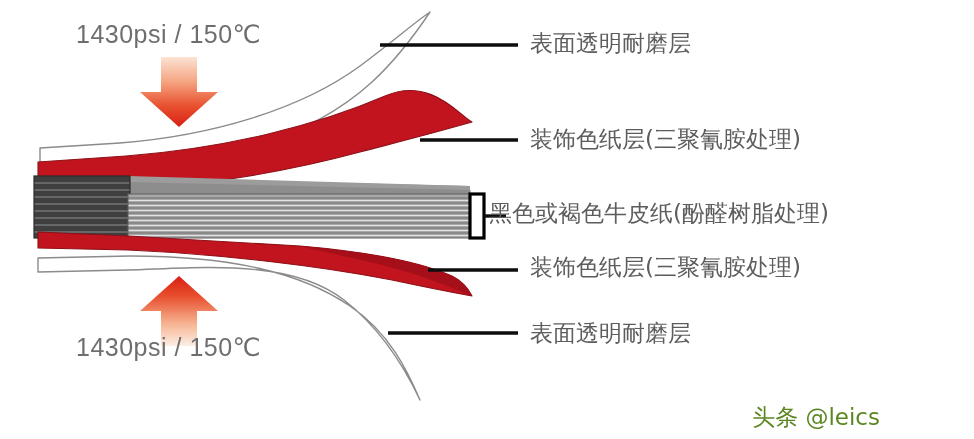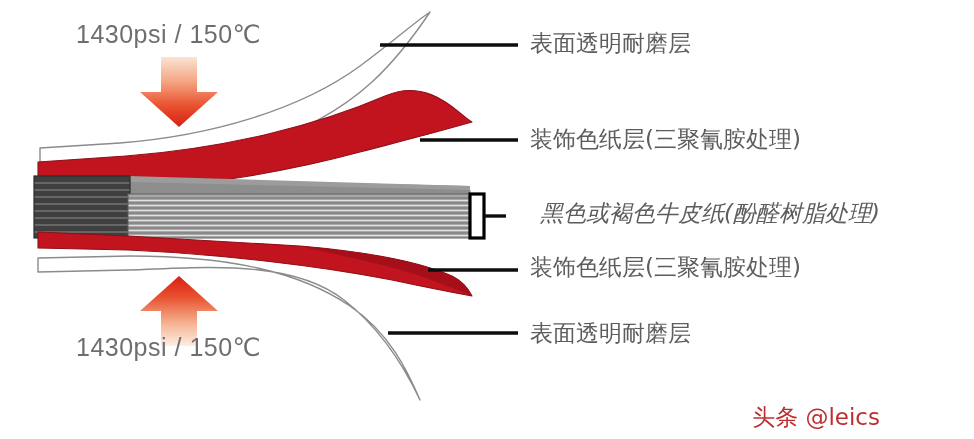--- a/index.html
+++ b/index.html
@@ -28,29 +28,29 @@
     position:absolute;
     font-size:23px;
     color:#5d5d5d;
     white-space:nowrap;
     font-family:"DejaVu Sans","Liberation Sans",sans-serif;
     letter-spacing:0px;
     text-align:center;
   }
   #lbl-0{left:530px;top:28px;}
   #lbl-1{left:530px;top:124px;}
-  #lbl-2{left:540px;top:198px;font-style:italic;}
+  #lbl-2{left:489px;top:198px;}
   #lbl-3{left:530px;top:252px;}
   #lbl-4{left:530px;top:318px;}
 
   #watermark{
     position:absolute;
     right:12px;bottom:6px;
     font-size:23px;
-    color:#b91c1c;
+    color:#4d7c0f;
     font-family:"DejaVu Sans","Liberation Sans",sans-serif;
     white-space:nowrap;
     opacity:.92;
   }
 </style>
 </head>
 <body>
 
 <div id="stage">
 

